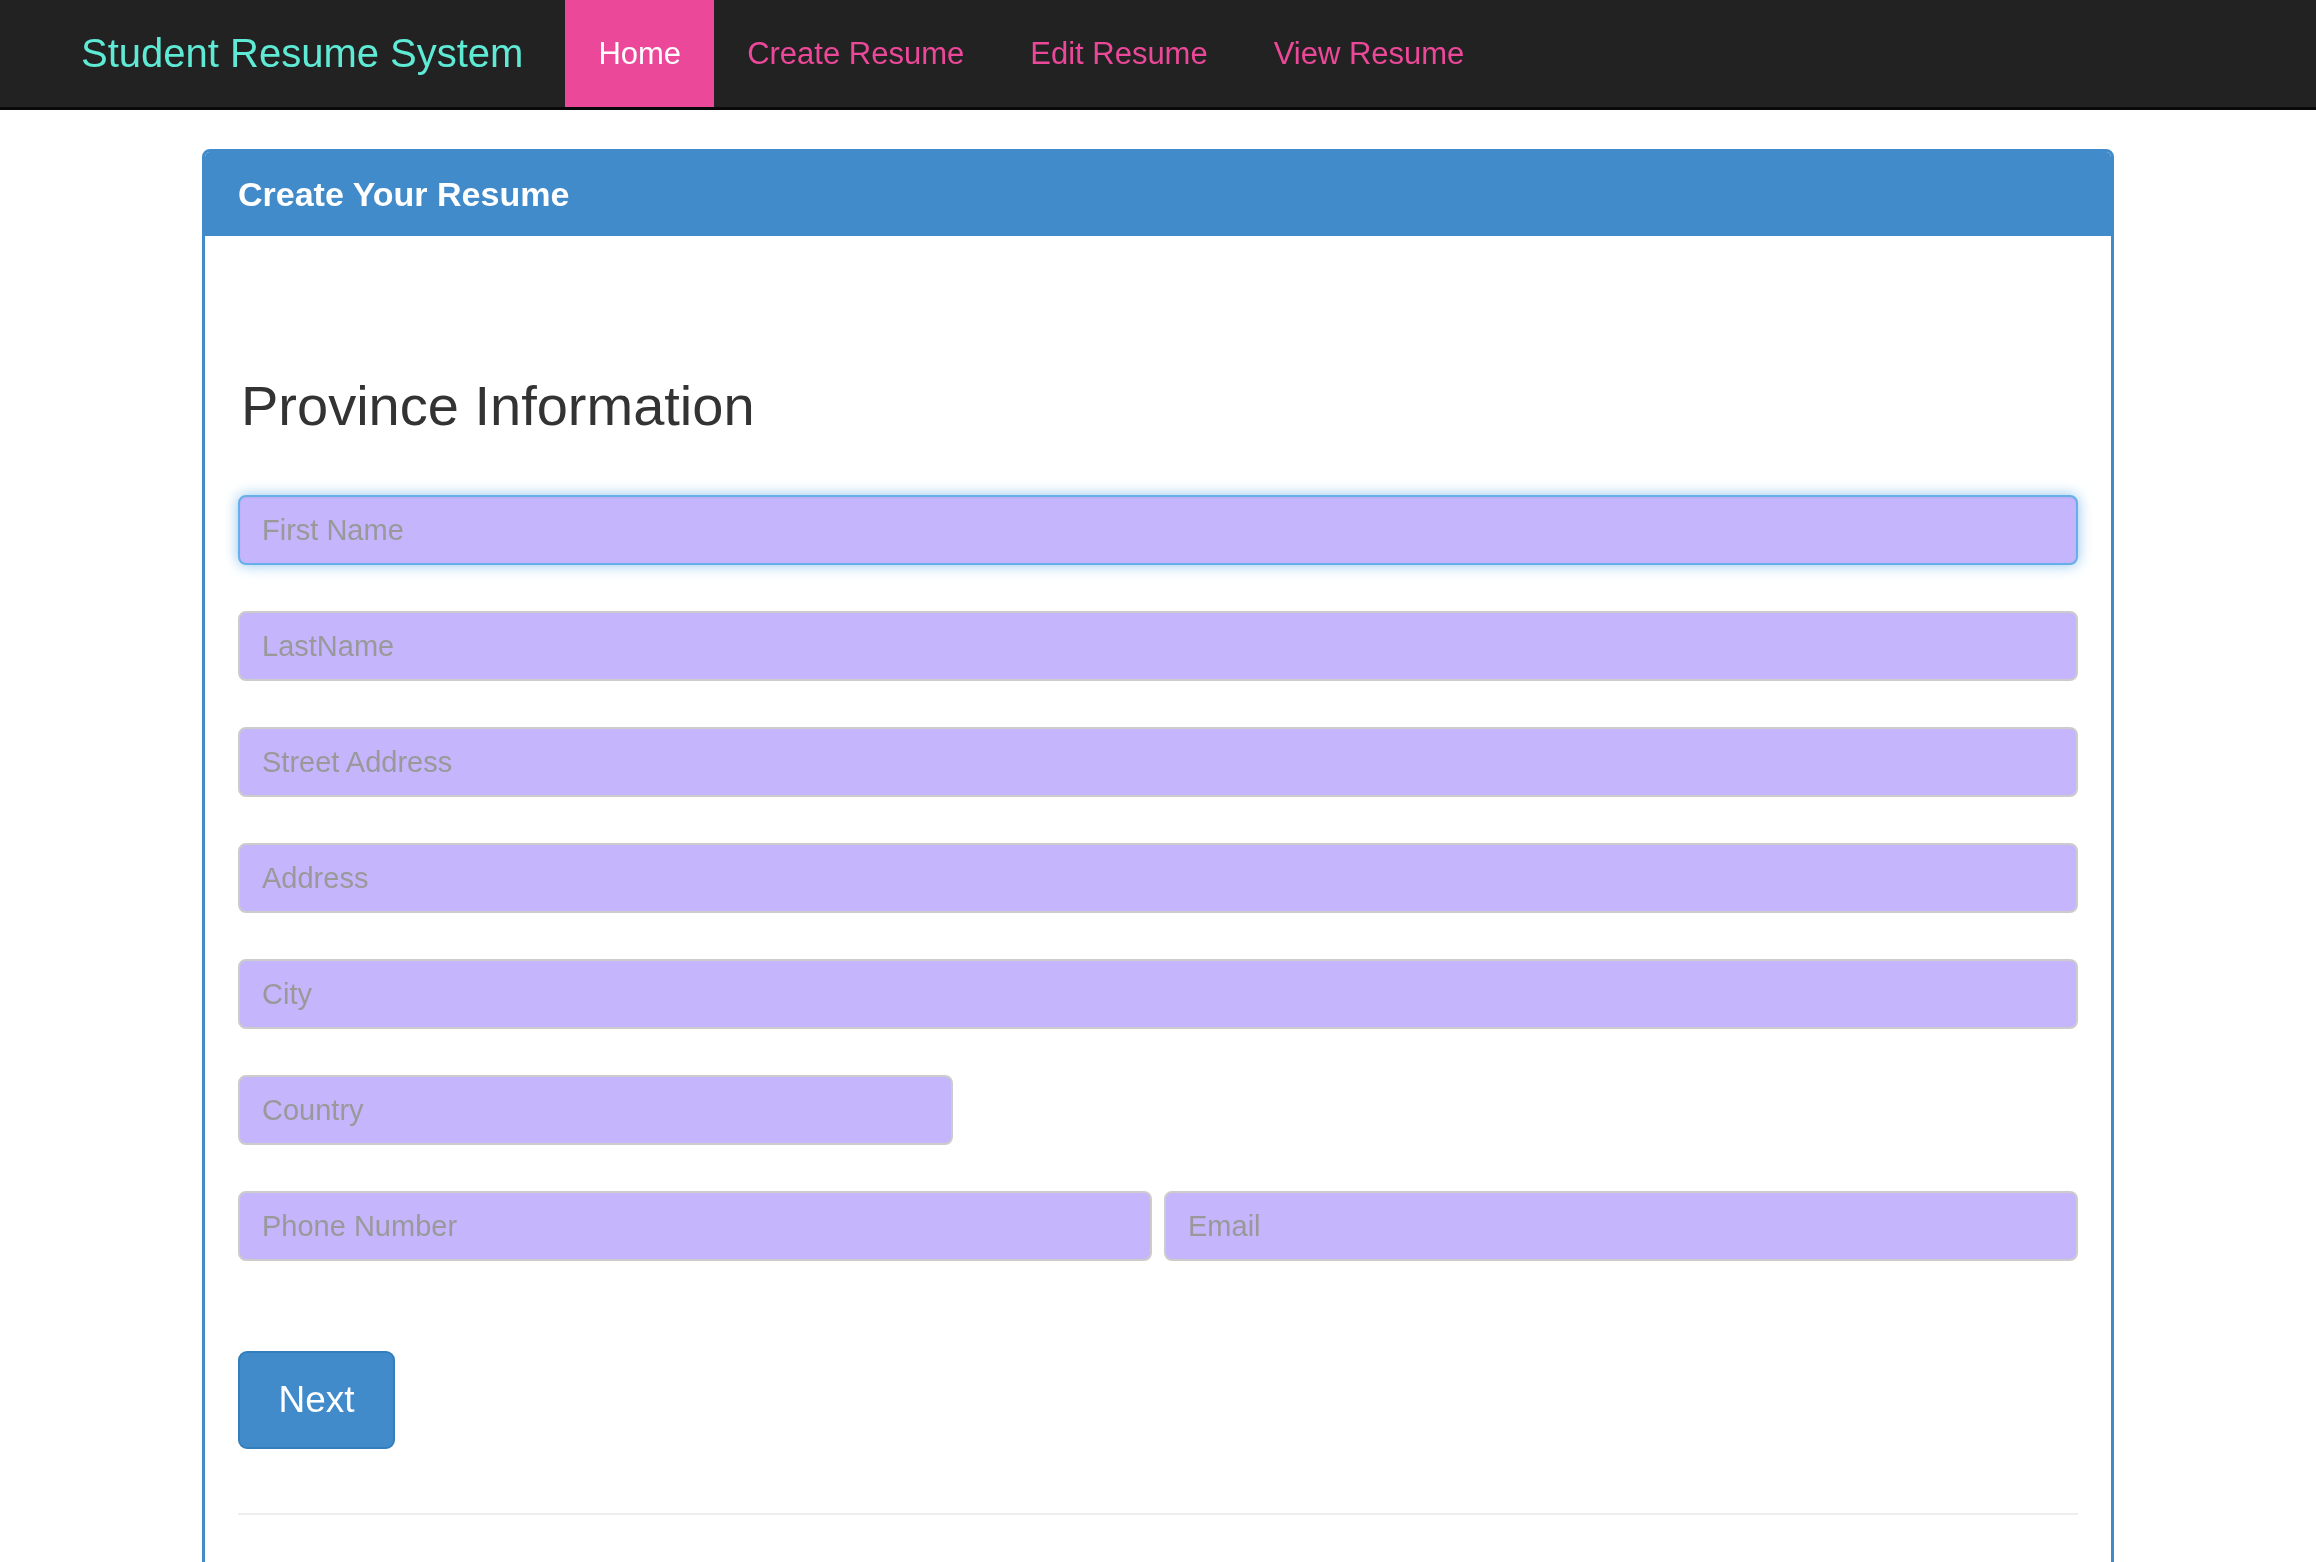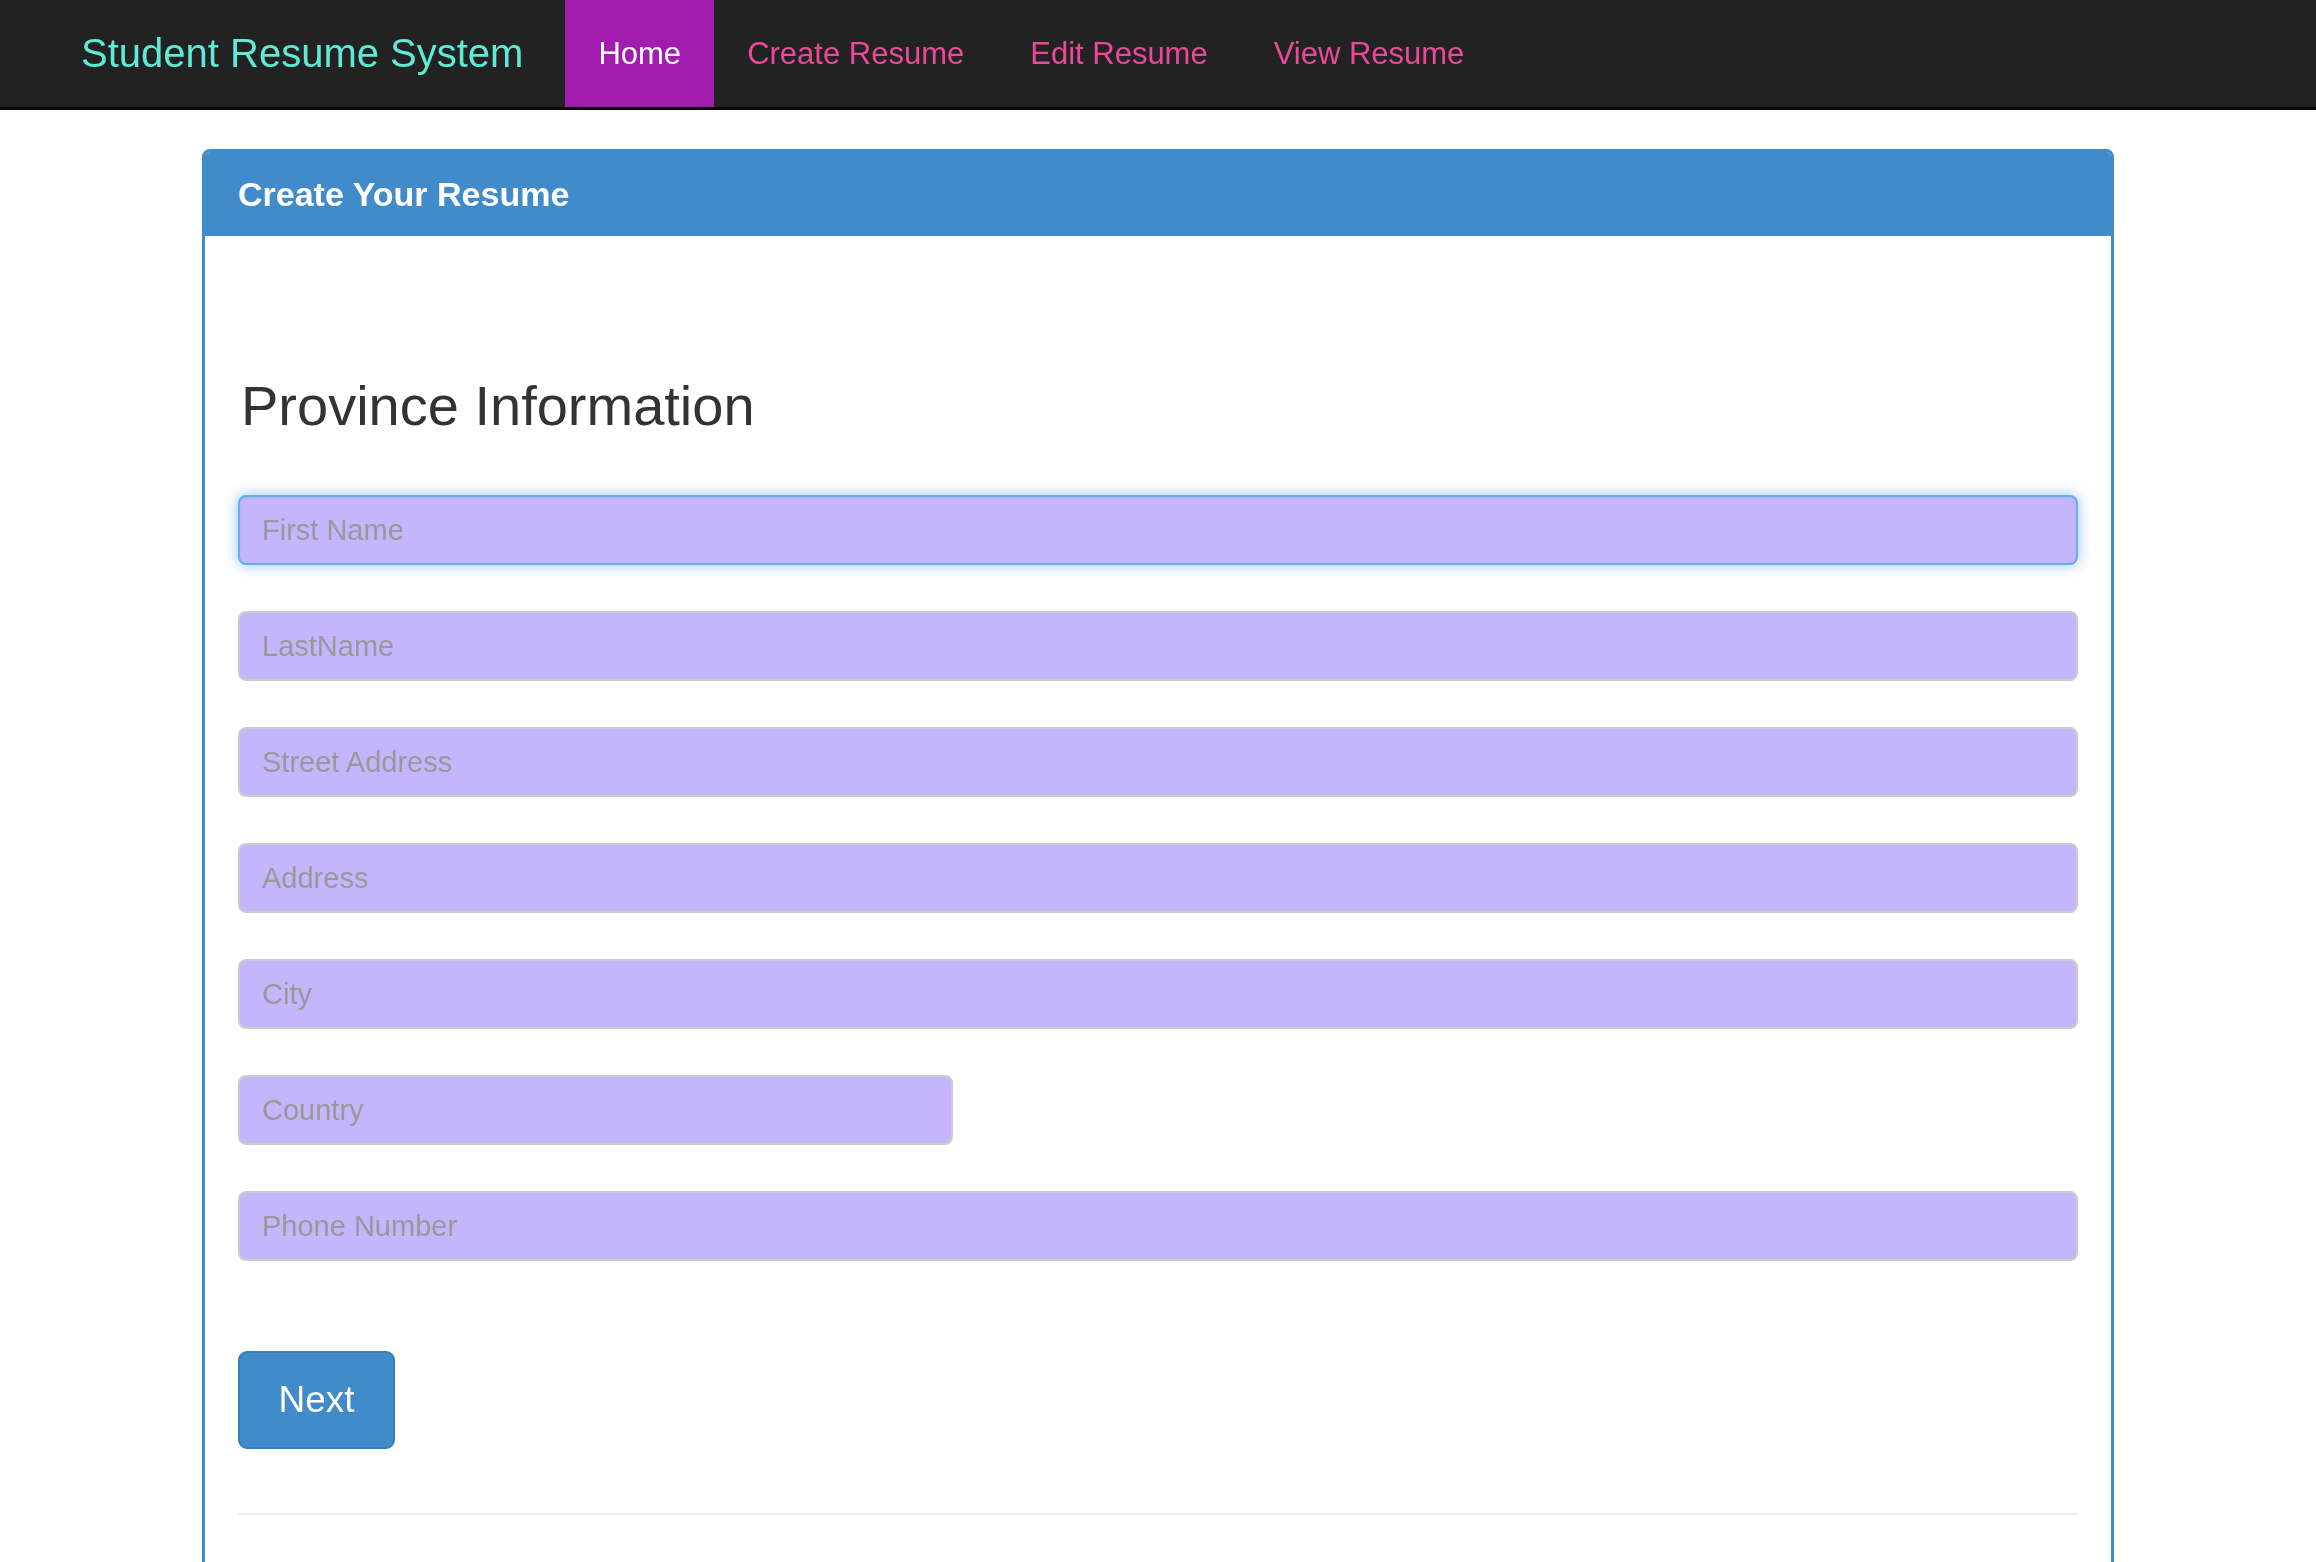--- a/index.html
+++ b/index.html
@@ -13,21 +13,21 @@
   }
   .brand {
     margin-left:81px; font-size:40px; color:#5eead4;
     line-height:107px; white-space:nowrap; cursor:pointer;
   }
   .nav { display:flex; margin-left:42px; list-style:none; }
   .nav-item {
     font-size:31px; color:#ec4899; padding:0 33px;
     line-height:107px; cursor:pointer; white-space:nowrap;
   }
-  .nav-item.active { background:#a21caf; color:#ffffff; }
+  .nav-item.active { background:#ec4899; color:#ffffff; }
 
   
   .panel {
     width:1912px; margin:39px auto 0; background:#ffffff;
     border:3px solid #428bca; border-radius:8px;
   }
   .panel-heading {
     background:#428bca; color:#ffffff; font-weight:bold; font-size:34px;
     height:84px; line-height:84px; padding:0 33px;
     border-top-left-radius:5px; border-top-right-radius:5px;
@@ -111,20 +111,21 @@
       <div class="field-row">
         <input class="form-control grow" type="text" placeholder="City" style="">
       </div>
 
       <div class="field-row">
         <input class="form-control col-country" type="text" placeholder="Country" style="">
       </div>
 
       <div class="field-row">
         <input class="form-control grow" type="text" placeholder="Phone Number" style="">
+        <input class="form-control grow" type="email" placeholder="Email" style="">
       </div>
 
       <button type="button" class="btn-next">Next</button>
     </form>
 
     <hr class="footer-rule">
   </div>
 </section>
 
 </body></html>

